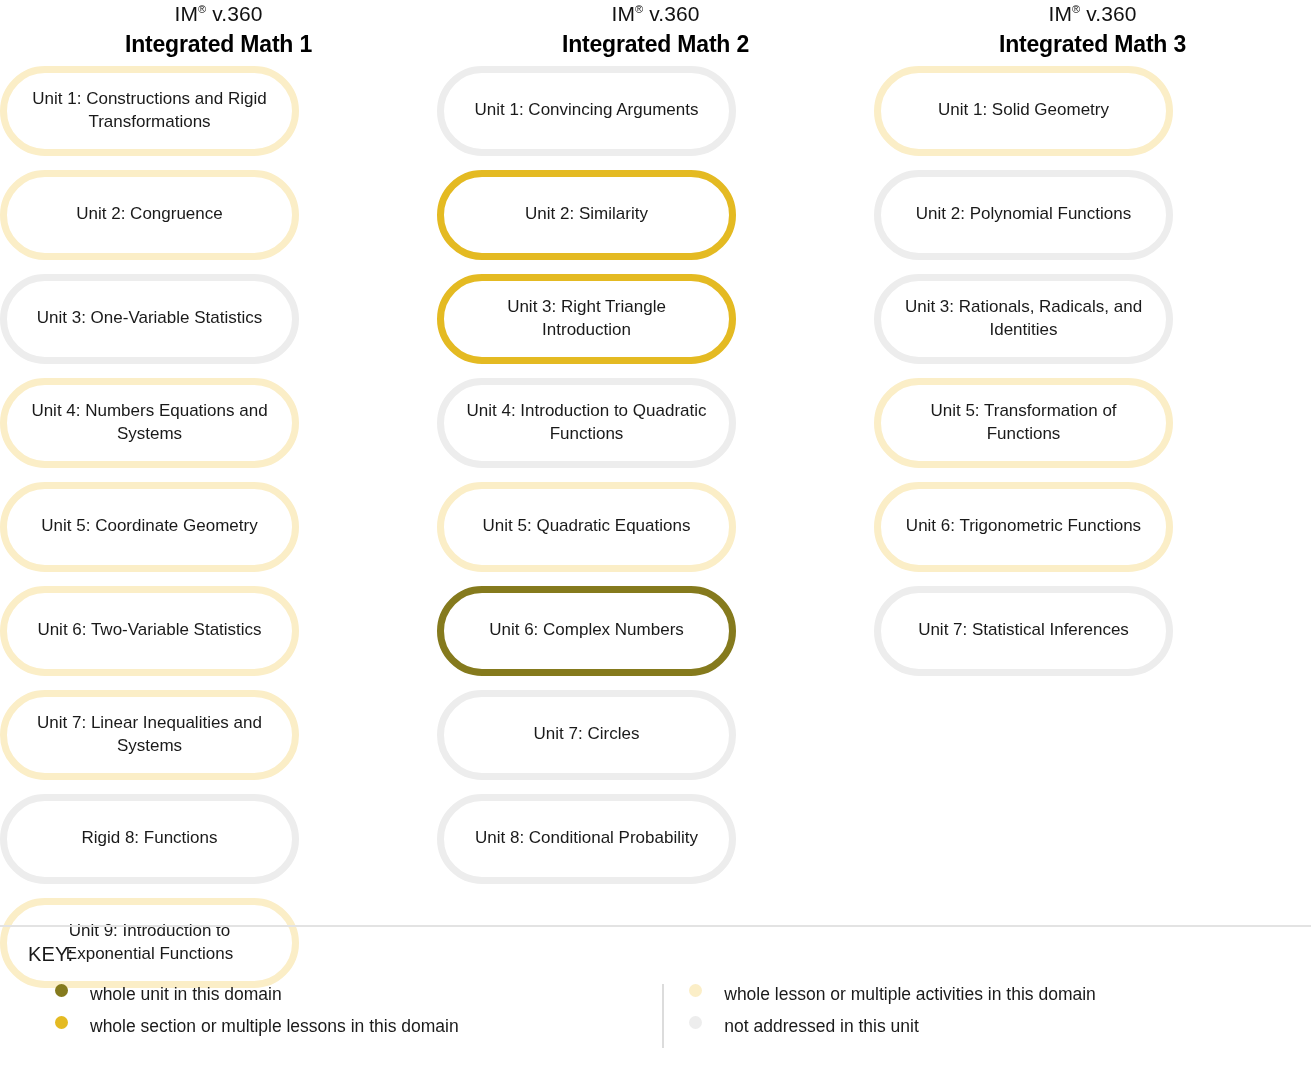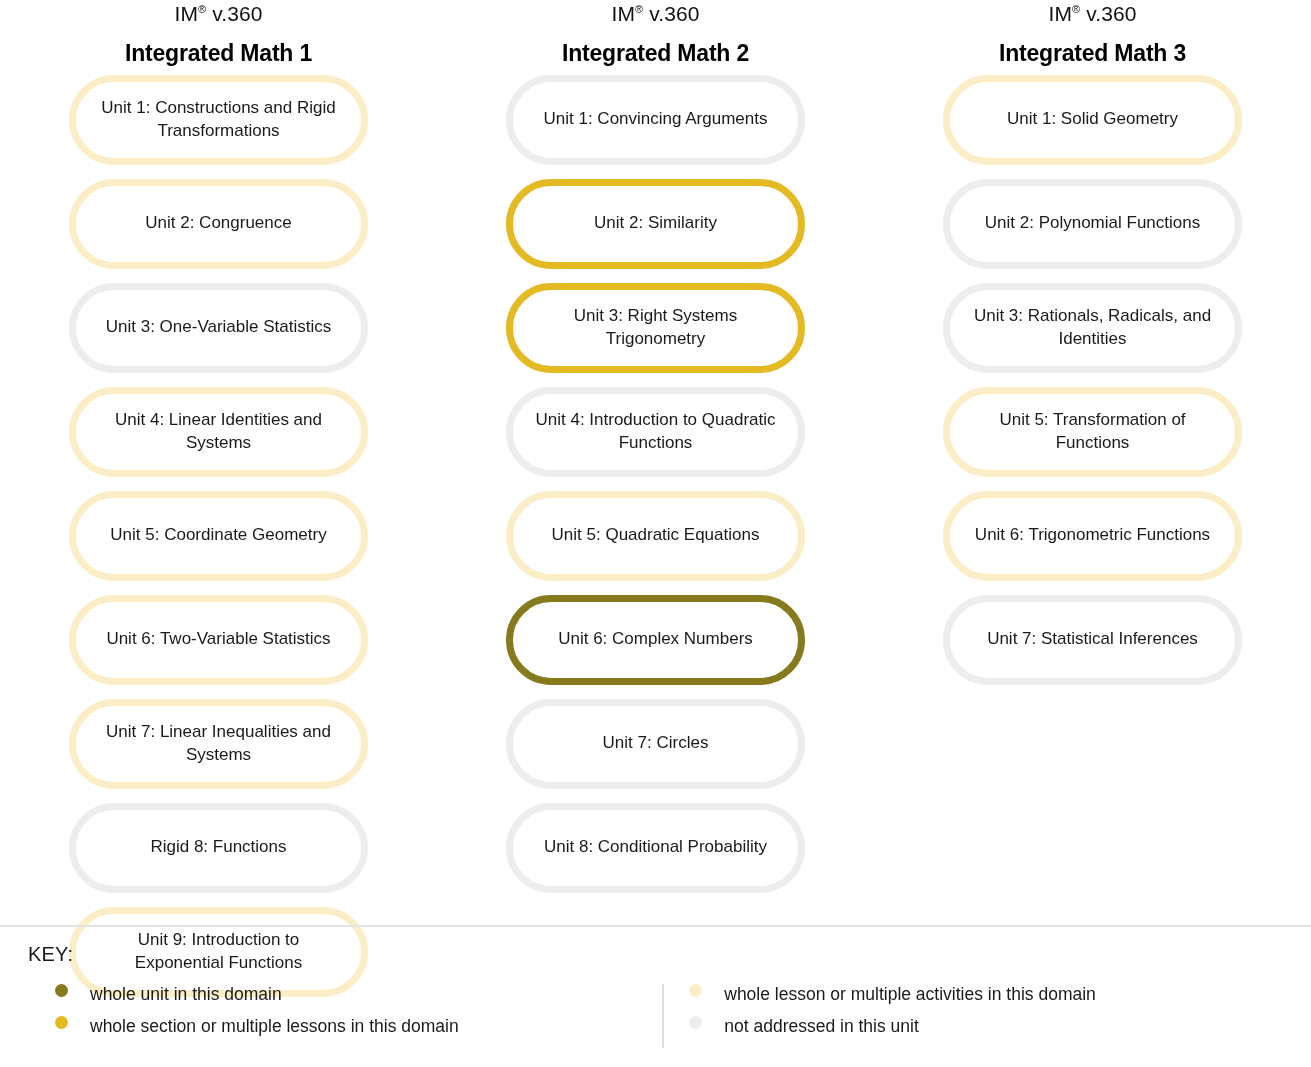--- a/index.html
+++ b/index.html
@@ -24,21 +24,21 @@
     width: 1311px;
     padding: 0;
     position: absolute;
     top: 0;
     left: 0;
   }
   .column {
     width: 437px;
     display: flex;
     flex-direction: column;
-    align-items: center;
+    align-items: flex-start;
   }
 
   .col-header {
     text-align: center;
     line-height: 1.15;
     margin-top: 2px;
     margin-bottom: 8px;
     width: 100%;
   }
   .col-header .subtitle {
@@ -51,21 +51,21 @@
   .col-header .subtitle sup {
     font-size: 11px;
     vertical-align: super;
     line-height: 0;
   }
   .col-header .title {
     font-size: 23px;
     font-weight: 700;
     color: #000000;
     display: block;
-    margin-top: 14px;
+    margin-top: 5px;
     letter-spacing: -0.2px;
   }
 
   .pill-list {
     width: 299px;
     display: flex;
     flex-direction: column;
   }
 
   .pill {
@@ -153,21 +153,21 @@
         <div class="pill h2 cat-lesson">
           <span>Unit 1: Constructions and Rigid Transformations</span>
         </div>
         <div class="pill h2 cat-lesson">
           <span>Unit 2: Congruence</span>
         </div>
         <div class="pill h2 cat-none">
           <span>Unit 3: One-Variable Statistics</span>
         </div>
         <div class="pill h2 cat-lesson">
-          <span>Unit 4: Linear Identities and Systems</span>
+          <span>Unit 4: Numbers Equations and Systems</span>
         </div>
         <div class="pill h2 cat-lesson">
           <span>Unit 5: Coordinate Geometry</span>
         </div>
         <div class="pill h2 cat-lesson">
           <span>Unit 6: Two-Variable Statistics</span>
         </div>
         <div class="pill h2 cat-lesson">
           <span>Unit 7: Linear Inequalities and Systems</span>
         </div>
@@ -185,21 +185,21 @@
         <span class="title">Integrated Math 2</span>
       </div>
       <div class="pill-list">
         <div class="pill h2 cat-none">
           <span>Unit 1: Convincing Arguments</span>
         </div>
         <div class="pill h2 cat-section">
           <span>Unit 2: Similarity</span>
         </div>
         <div class="pill h2 cat-section">
-          <span>Unit 3: Right Systems Trigonometry</span>
+          <span>Unit 3: Right Triangle Introduction</span>
         </div>
         <div class="pill h2 cat-none">
           <span>Unit 4: Introduction to Quadratic Functions</span>
         </div>
         <div class="pill h2 cat-lesson">
           <span>Unit 5: Quadratic Equations</span>
         </div>
         <div class="pill h2 cat-unit">
           <span>Unit 6: Complex Numbers</span>
         </div>

